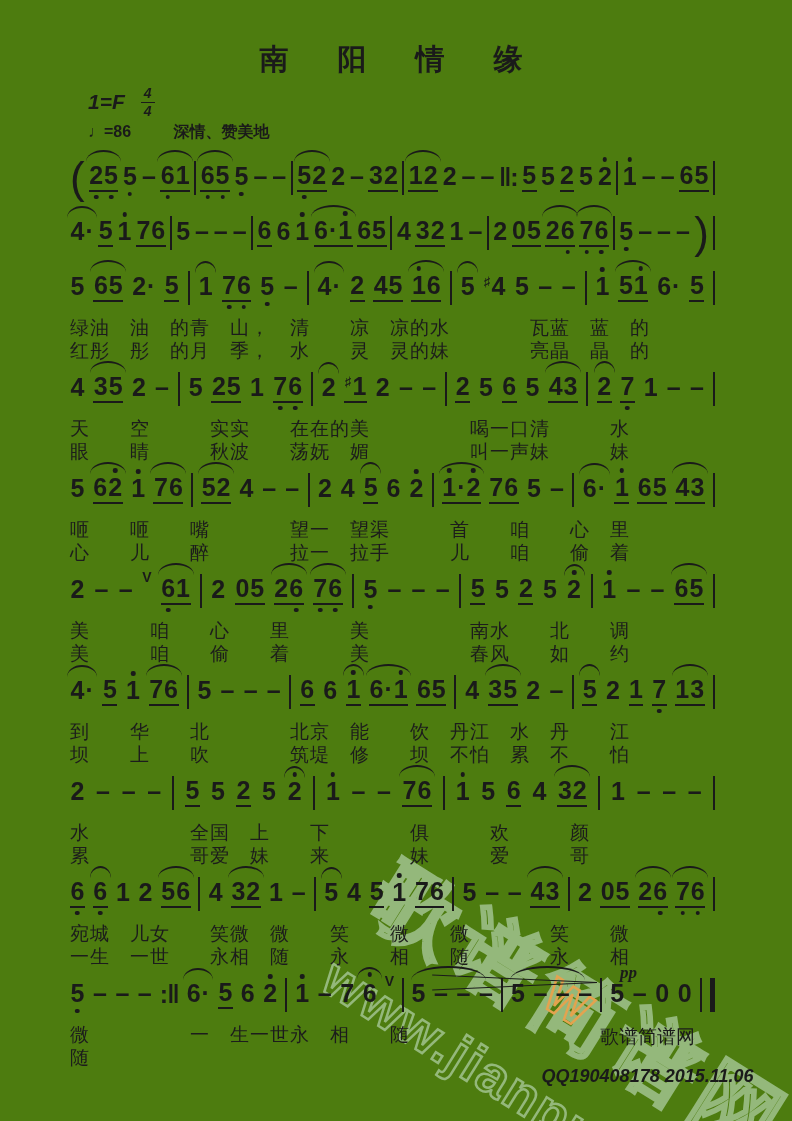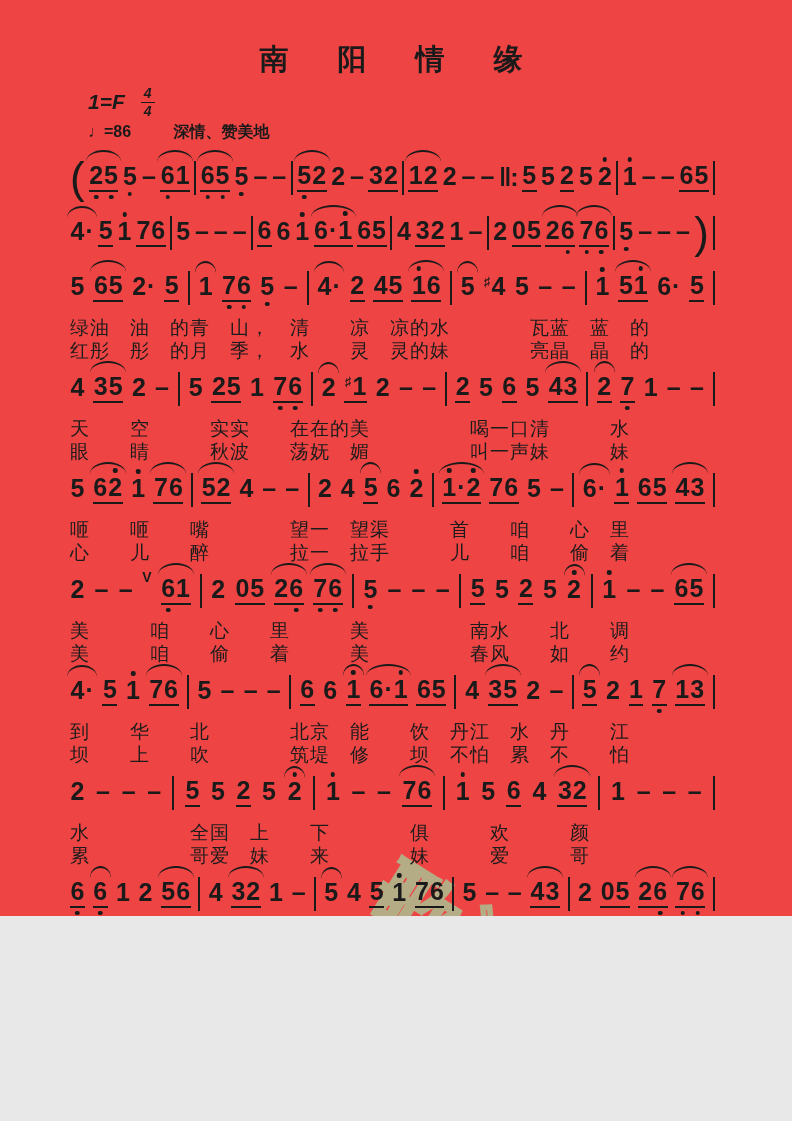--- a/index.html
+++ b/index.html
@@ -1,16 +1,16 @@
 <!DOCTYPE html>
 <html><head>
 <meta charset="utf-8">
 <style>
   html,body{margin:0;padding:0;background:#e8e8e8;}
-  .sheet{position:relative;width:792px;height:916px;background:#ef4444;margin:0 auto;
+  .sheet{position:relative;width:792px;height:1121px;background:#4d7c0f;margin:0 auto;
          font-family:"Liberation Sans",sans-serif;color:#1a1a1a;overflow:hidden;}
   
   .title{position:absolute;top:40px;left:0;width:100%;text-align:center;font-size:29px;
          font-weight:700;letter-spacing:10px;white-space:pre;z-index:2;}
   .keyline{position:absolute;left:88px;top:86px;display:flex;align-items:center;
            font-size:21px;font-weight:700;z-index:2;font-style:italic;}
   .timesig{display:inline-flex;flex-direction:column;align-items:center;margin-left:16px;
            font-size:14px;line-height:1.05;font-weight:700;}
   .timesig .ts-top{border-bottom:1.6px solid #1a1a1a;padding:0 3px 1px;}
   .timesig .ts-bot{padding-top:1px;}

